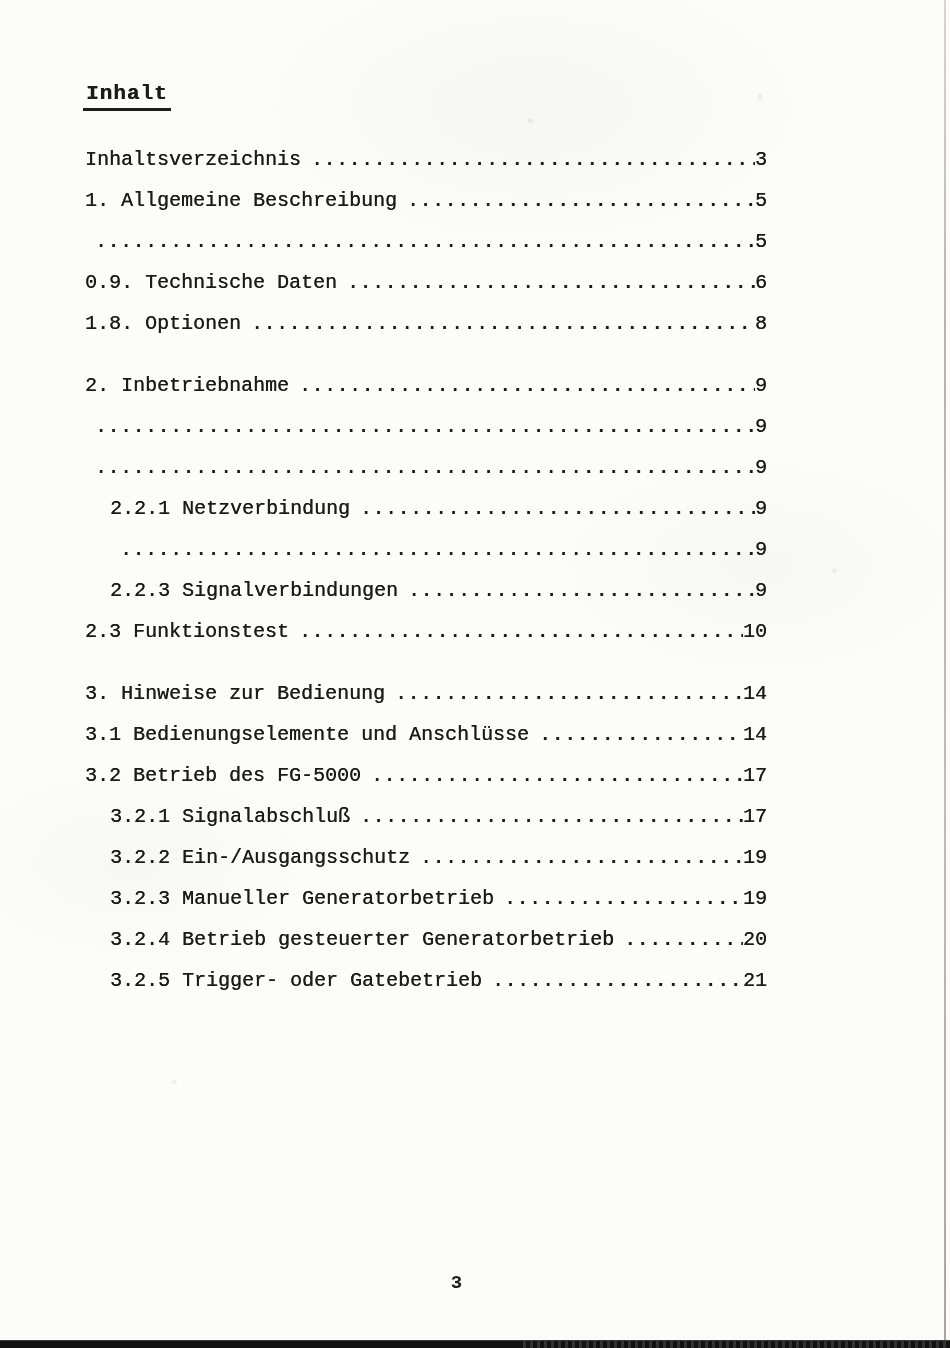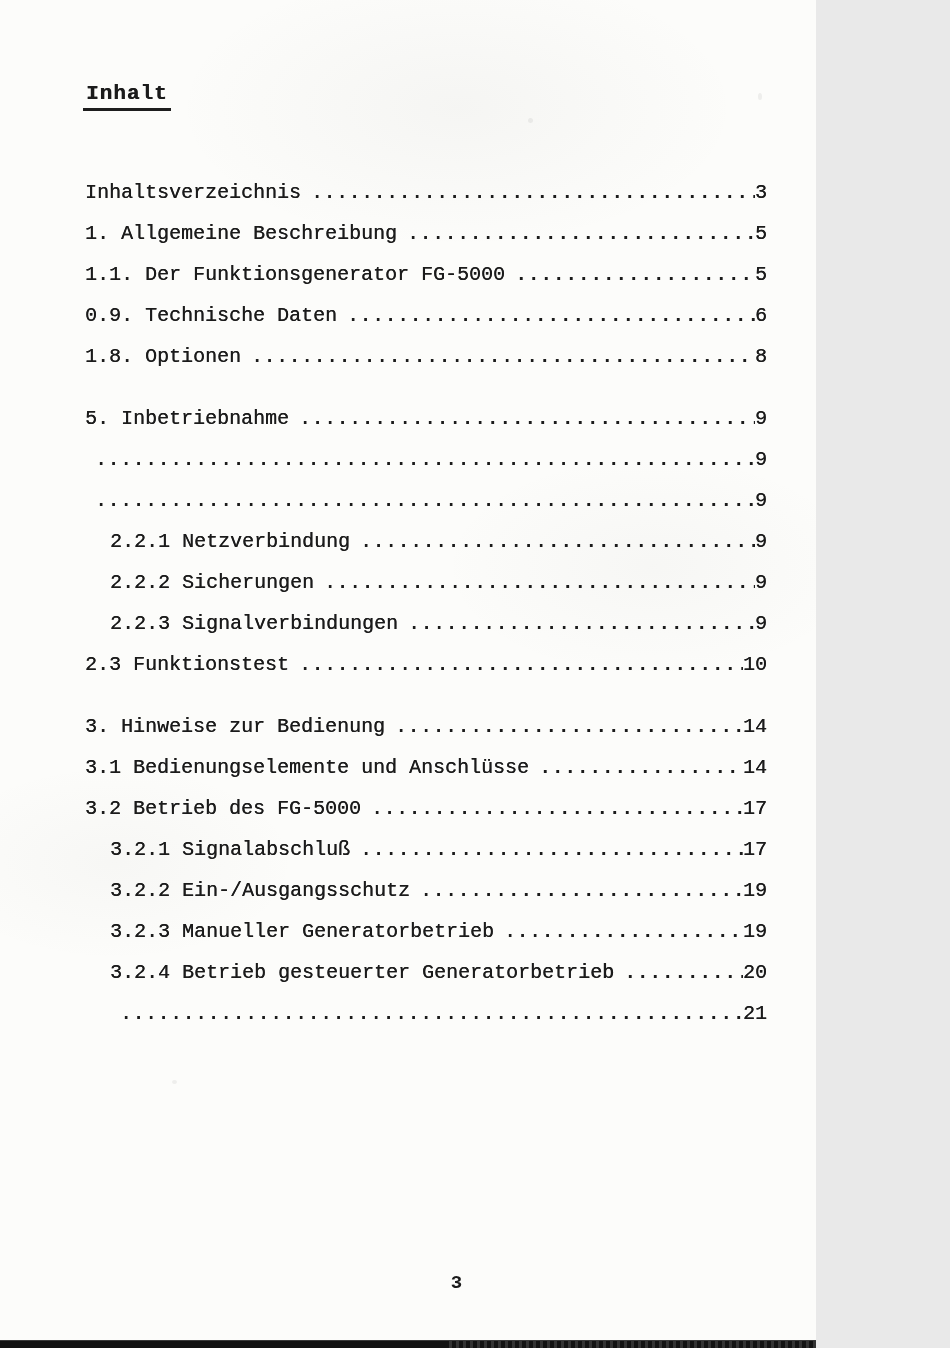--- a/index.html
+++ b/index.html
@@ -1,18 +1,18 @@
 <!DOCTYPE html>
 <html><head>
 <meta charset="utf-8">
 <style>
   html, body { margin: 0; padding: 0; background: #e9e9e9; }
   .page {
     position: relative;
-    width: 816px;
+    width: 950px;
     height: 1348px;
     background: #fcfcfa;
     overflow: hidden;
     font-family: "Liberation Mono", "DejaVu Sans Mono", monospace;
     color: #1b1b1b;
   }
   
   .page::before {
     content: "";
     position: absolute; inset: 0;
@@ -30,21 +30,21 @@
     font-size: 21px;
     font-weight: bold;
     letter-spacing: 1px;
     text-shadow: 0.4px 0 0 currentColor;
     border-bottom: 3px solid #1d1d1d;
     padding: 0 3px 3px 3px;
   }
   .toc {
     position: absolute;
     left: 85px;
-    top: 172px;
+    top: 139px;
     width: 682px;
     font-size: 20px;
   }
   .toc-group + .toc-group { margin-top: 21px; }
   .toc-row {
     display: flex;
     align-items: baseline;
     height: 41px;
     line-height: 41px;
     text-shadow: 0.3px 0 0 currentColor;
@@ -109,56 +109,54 @@
           <span class="toc-label">Inhaltsverzeichnis</span>
           <span class="dots">........................................................................................................................</span>
           <span class="toc-page">3</span>
         </div>
         <div class="toc-row">
           <span class="toc-label">1. Allgemeine Beschreibung</span>
           <span class="dots">........................................................................................................................</span>
           <span class="toc-page">5</span>
         </div>
         <div class="toc-row">
-          <span class="toc-label">1.1. Der Funktionsgenerator FG-5000</span>
           <span class="dots">........................................................................................................................</span>
           <span class="toc-page">5</span>
         </div>
         <div class="toc-row">
           <span class="toc-label">0.9. Technische Daten</span>
           <span class="dots">........................................................................................................................</span>
           <span class="toc-page">6</span>
         </div>
         <div class="toc-row">
           <span class="toc-label">1.8. Optionen</span>
           <span class="dots">........................................................................................................................</span>
           <span class="toc-page">8</span>
         </div>
       </div>
       <div class="toc-group">
         <div class="toc-row">
-          <span class="toc-label">5. Inbetriebnahme</span>
+          <span class="toc-label">2. Inbetriebnahme</span>
           <span class="dots">........................................................................................................................</span>
           <span class="toc-page">9</span>
         </div>
         <div class="toc-row">
           <span class="dots">........................................................................................................................</span>
           <span class="toc-page">9</span>
         </div>
         <div class="toc-row">
           <span class="dots">........................................................................................................................</span>
           <span class="toc-page">9</span>
         </div>
         <div class="toc-row indent">
           <span class="toc-label">2.2.1 Netzverbindung</span>
           <span class="dots">........................................................................................................................</span>
           <span class="toc-page">9</span>
         </div>
         <div class="toc-row indent">
-          <span class="toc-label">2.2.2 Sicherungen</span>
           <span class="dots">........................................................................................................................</span>
           <span class="toc-page">9</span>
         </div>
         <div class="toc-row indent">
           <span class="toc-label">2.2.3 Signalverbindungen</span>
           <span class="dots">........................................................................................................................</span>
           <span class="toc-page">9</span>
         </div>
         <div class="toc-row">
           <span class="toc-label">2.3 Funktionstest</span>
@@ -196,20 +194,21 @@
           <span class="toc-label">3.2.3 Manueller Generatorbetrieb</span>
           <span class="dots">........................................................................................................................</span>
           <span class="toc-page">19</span>
         </div>
         <div class="toc-row indent">
           <span class="toc-label">3.2.4 Betrieb gesteuerter Generatorbetrieb</span>
           <span class="dots">........................................................................................................................</span>
           <span class="toc-page">20</span>
         </div>
         <div class="toc-row indent">
+          <span class="toc-label">3.2.5 Trigger- oder Gatebetrieb</span>
           <span class="dots">........................................................................................................................</span>
           <span class="toc-page">21</span>
         </div>
       </div>
     </div>
 
   <div class="footer-page">3</div>
 
   <div class="speck" style="left:528px; top:118px; width:5px; height:5px;"></div>
   <div class="speck" style="left:758px; top:93px; width:4px; height:7px;"></div>

